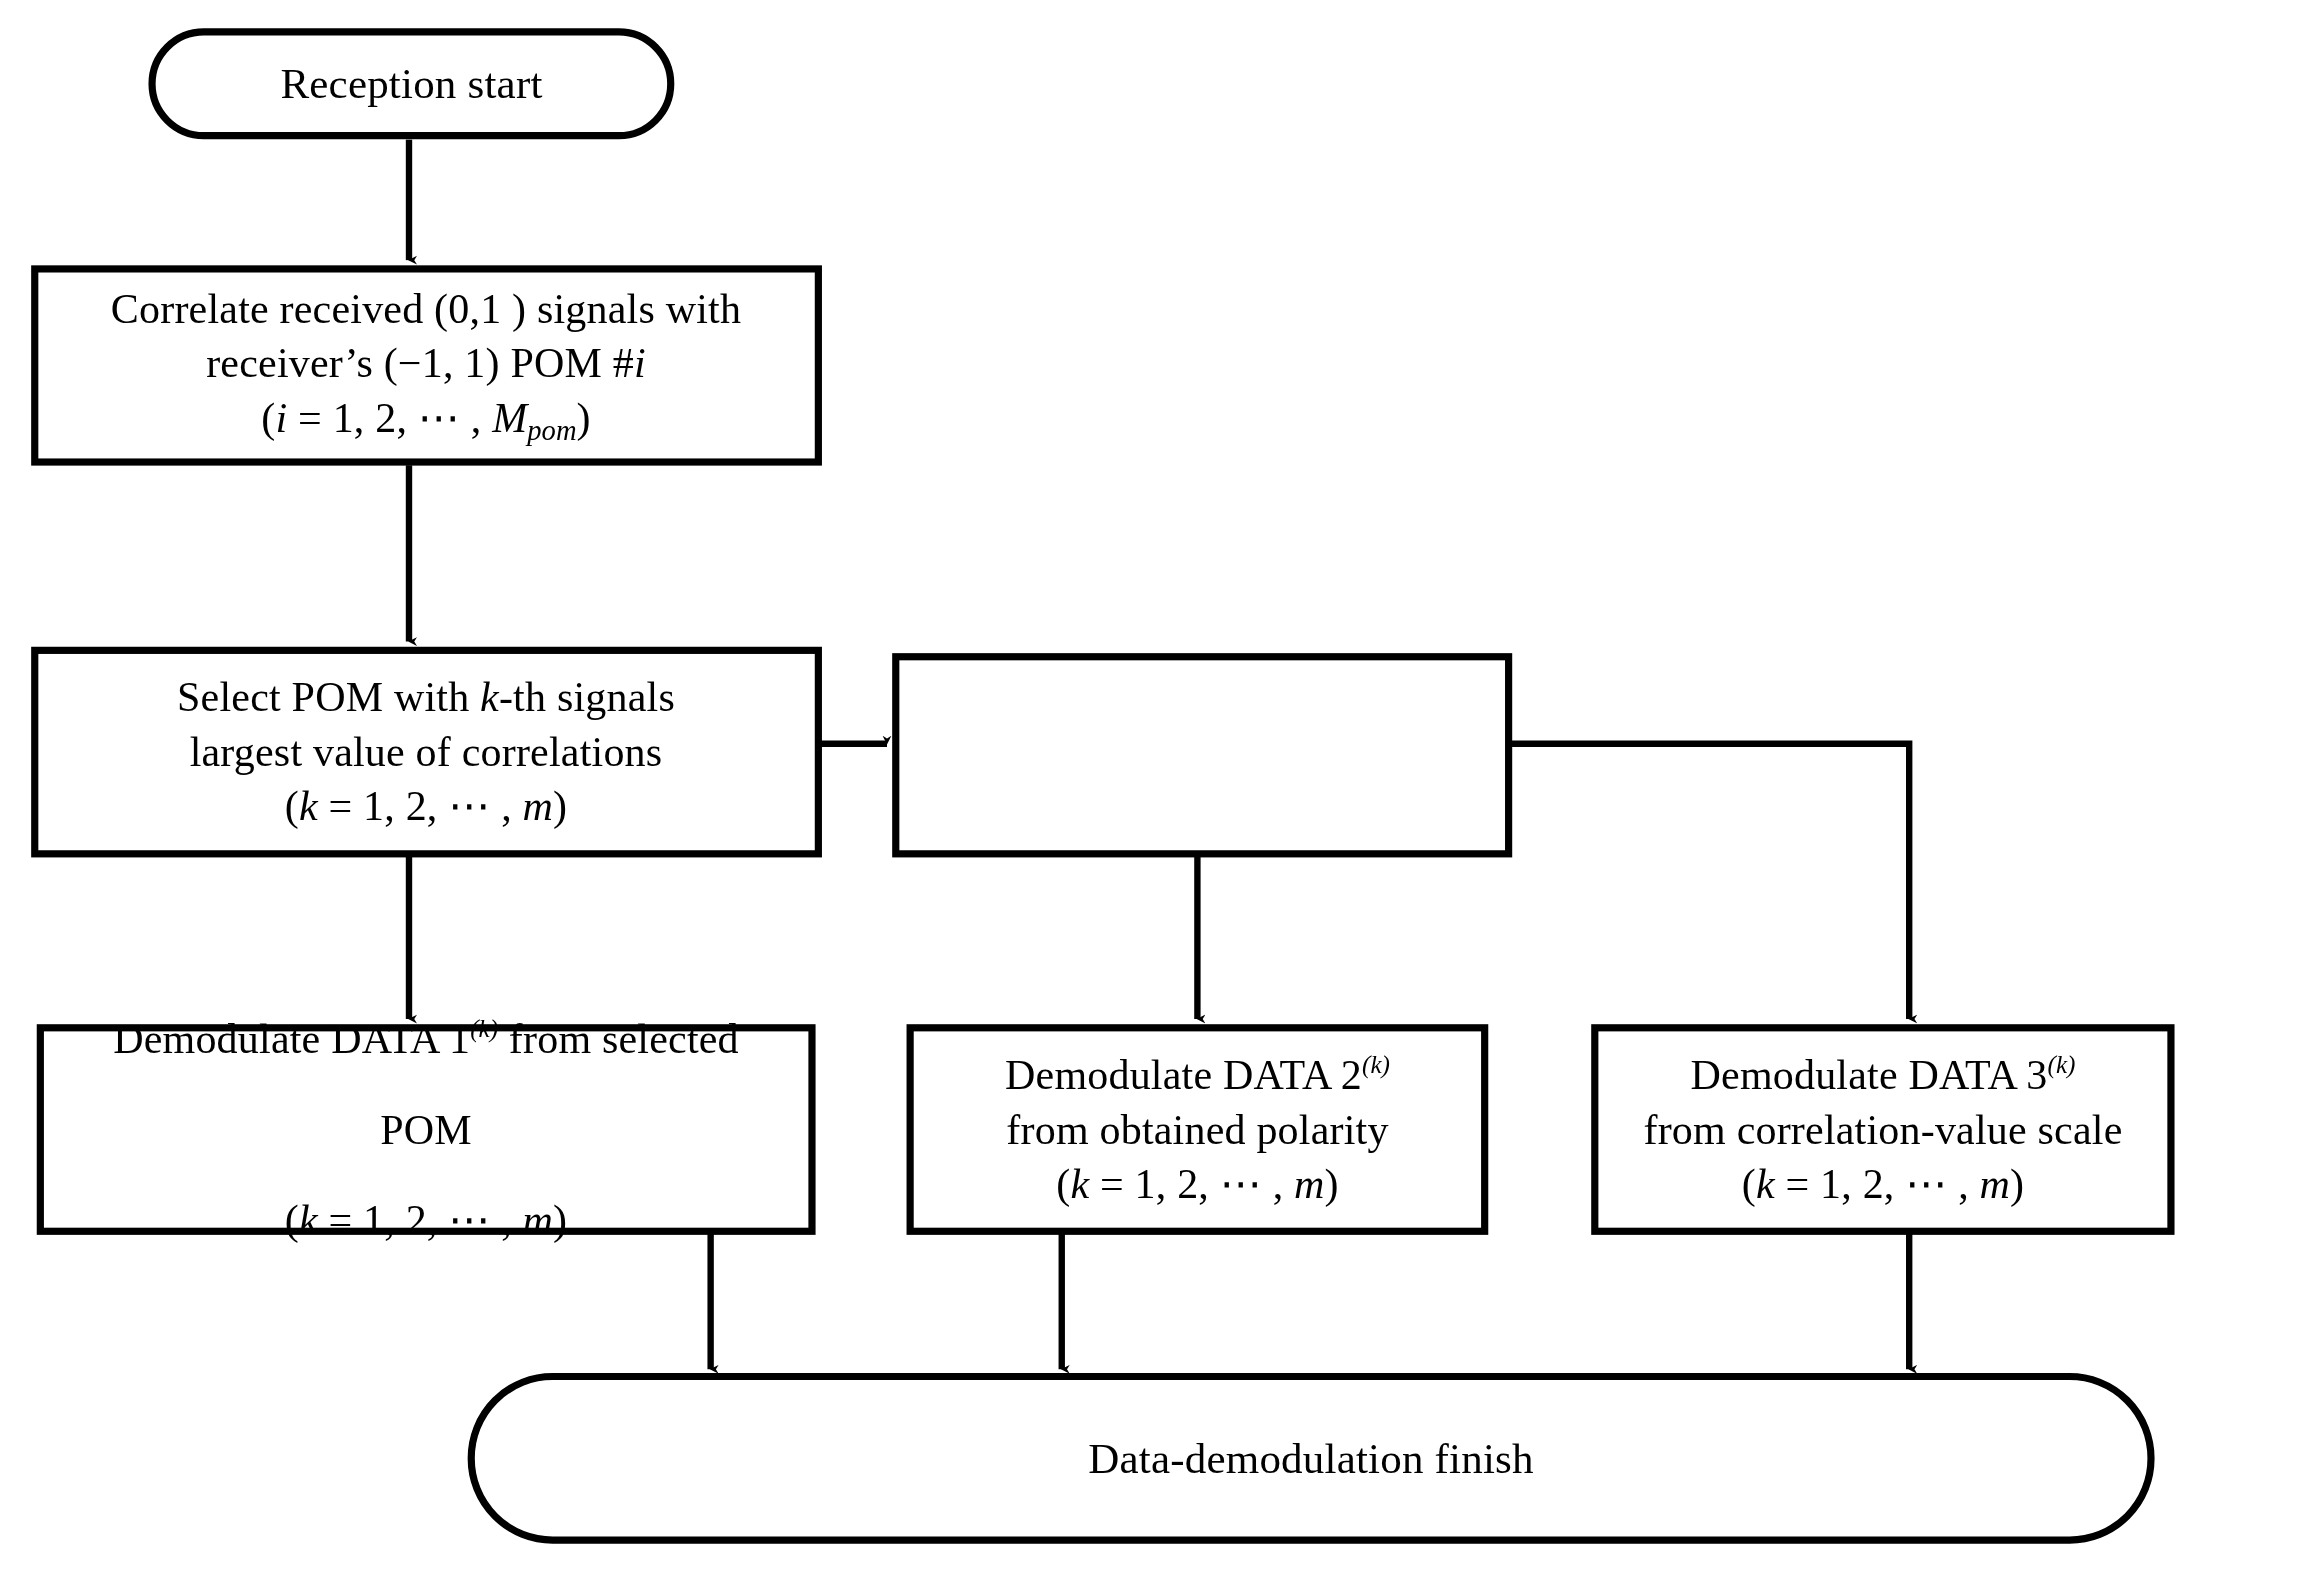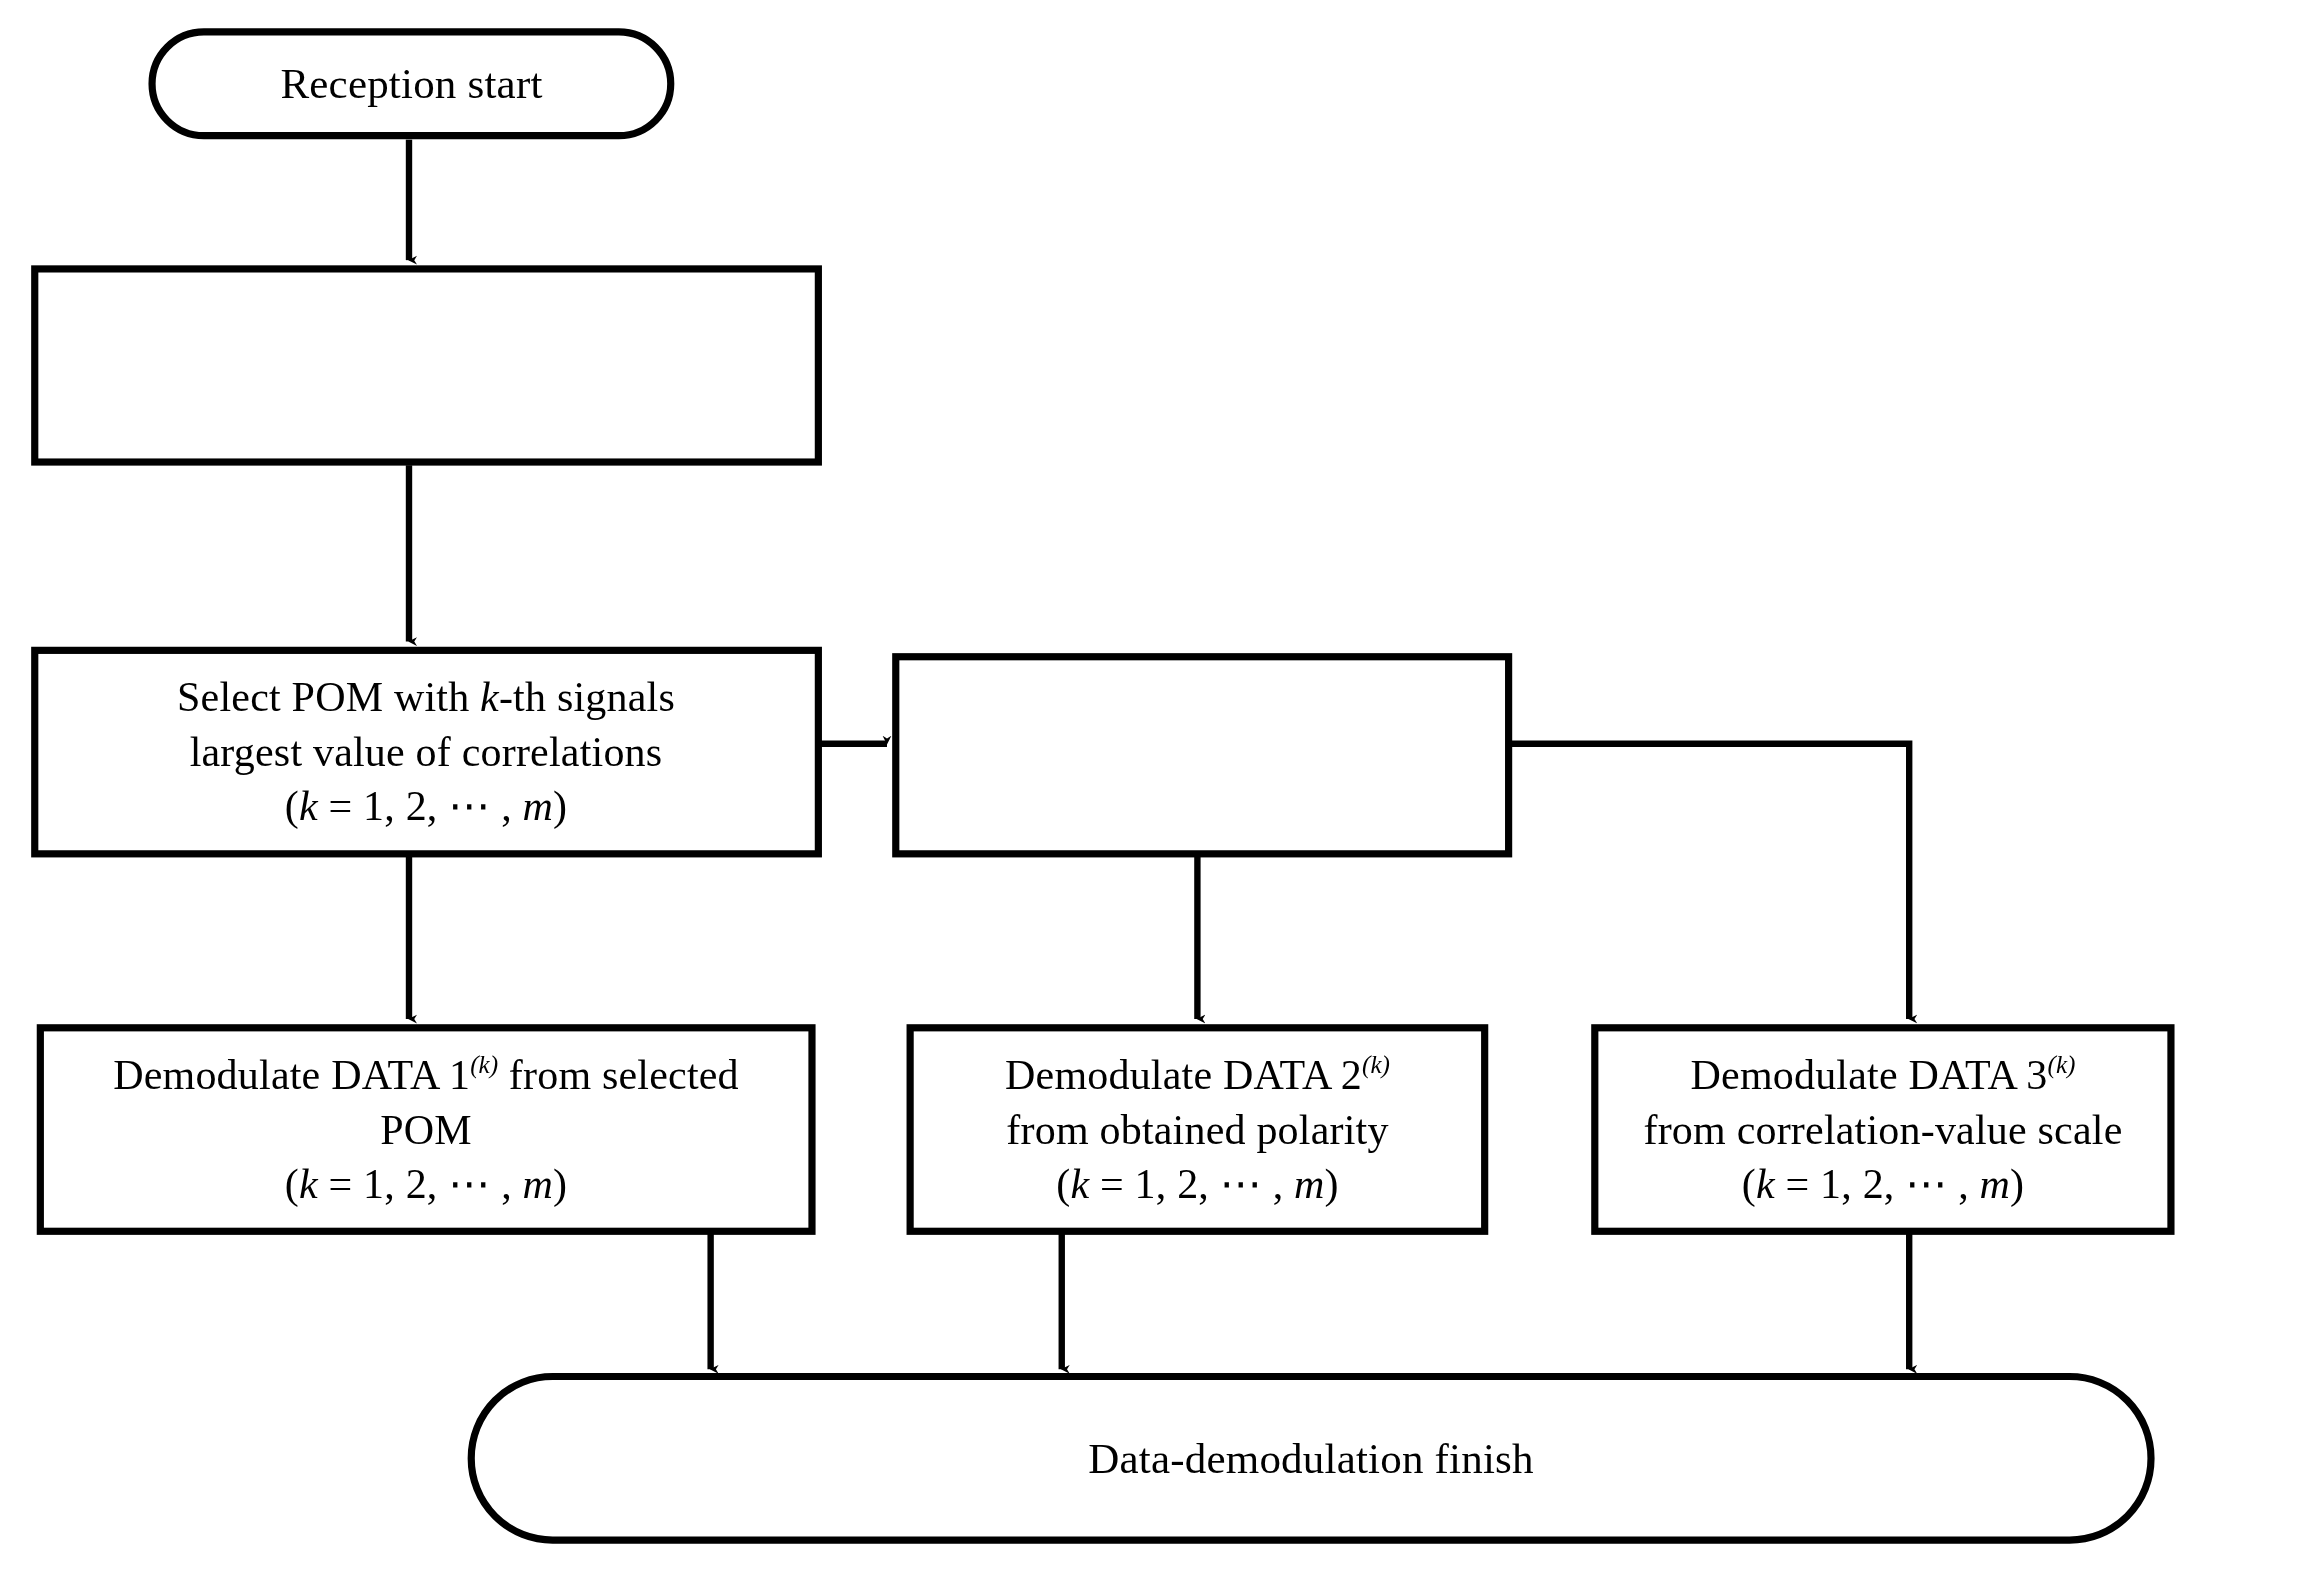--- a/index.html
+++ b/index.html
@@ -94,29 +94,34 @@
 
     <line x1="1330" y1="1545" x2="1330" y2="1716" stroke="#000000" stroke-width="8" marker-end="url(#arrow)"></line>
 
     <line x1="2392" y1="1545" x2="2392" y2="1716" stroke="#000000" stroke-width="8" marker-end="url(#arrow)"></line>
   </svg>
 
   <div class="node term" style="left:152px; top:32px; width:519px; height:104px;">
     <span class="ln">Reception start</span>
   </div>
 
+  <div class="node" style="left:34px; top:269px; width:784px; height:193px;">
+    <span class="ln">Correlate received (0,1 ) signals with</span>
+    <span class="ln"><span>receiver’s (−1, 1) POM #</span><i class="mv">i</i></span>
+    <span class="ln"><span>(</span><i class="mv">i</i><span> = 1, 2, ⋯ , </span><i class="mv">M</i><sub class="sb">pom</sub><span>)</span></span>
+  </div>
 
   <div class="node" style="left:34px; top:650px; width:784px; height:204px;">
     <span class="ln"><span>Select POM with </span><i class="mv">k</i><span>-th signals</span></span>
     <span class="ln">largest value of correlations</span>
     <span class="ln"><span>(</span><i class="mv">k</i><span> = 1, 2, ⋯ , </span><i class="mv">m</i><span>)</span></span>
   </div>
 
 
-  <div class="node" style="left:40px; top:1028px; width:772px; height:204px;">
+  <div class="node" style="left:40px; top:1028px; width:772px; height:204px;gap:36px;">
     <span class="ln"><span>Demodulate DATA 1</span><sup class="sp">(k)</sup><span> from selected</span></span>
     <span class="ln">POM</span>
     <span class="ln"><span>(</span><i class="mv">k</i><span> = 1, 2, ⋯ , </span><i class="mv">m</i><span>)</span></span>
   </div>
 
   <div class="node" style="left:910px; top:1028px; width:575px; height:204px;">
     <span class="ln"><span>Demodulate DATA 2</span><sup class="sp">(k)</sup></span>
     <span class="ln">from obtained polarity</span>
     <span class="ln"><span>(</span><i class="mv">k</i><span> = 1, 2, ⋯ , </span><i class="mv">m</i><span>)</span></span>
   </div>

